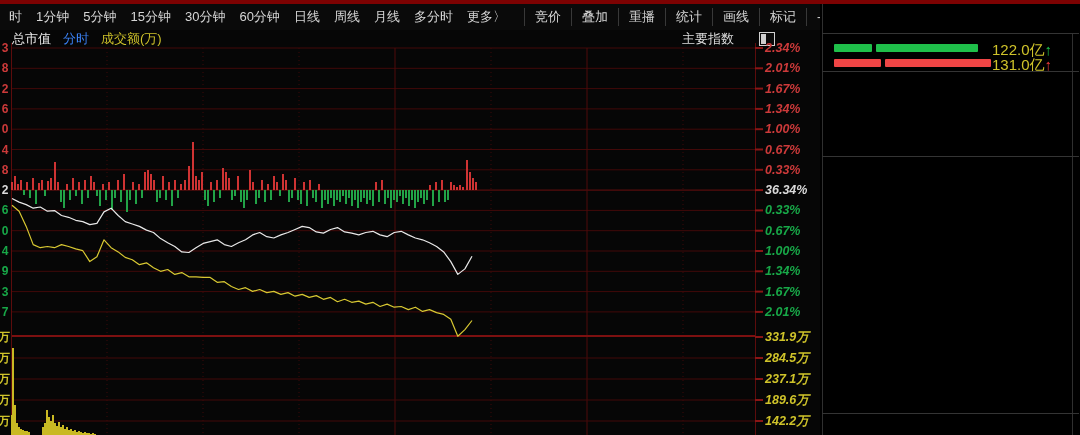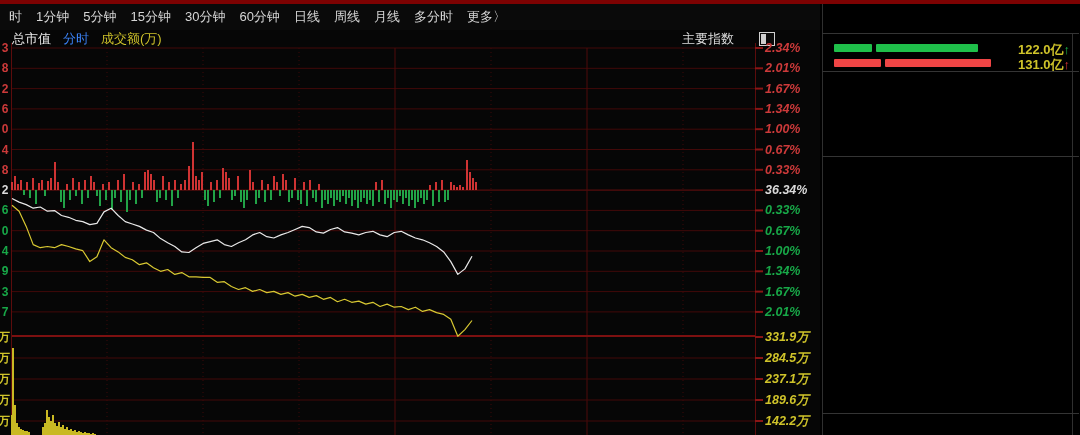--- a/index.html
+++ b/index.html
@@ -30,21 +30,21 @@
   .left-axis .vfrag{position:absolute;left:0;width:10px;overflow:hidden;display:flex;justify-content:flex-end;font-size:12px;font-weight:700;line-height:14px;color:#cfc32a;white-space:nowrap;}
   .pct-labels{position:absolute;left:765px;top:33px;width:54px;height:402px;font-style:italic;}
   .pct-labels .plab{position:absolute;left:0;font-size:12.5px;font-weight:700;line-height:14px;white-space:nowrap;}
   .cpos{color:#cc3a3a;} .czero{color:#dadada;} .cneg{color:#18a848;} .cvol{color:#cfc32a;}
   
   .panel{position:absolute;left:820px;top:4px;width:260px;height:431px;background:#000;}
   .vline{position:absolute;width:1px;background:#2f2f2f;}
   .hsep{position:absolute;left:822px;width:257px;height:1px;background:#343434;}
   .bar{position:absolute;height:8px;border-radius:1px;}
   .bar.g{background:#1fbf4a;} .bar.r{background:#ef4545;}
-  .barval{position:absolute;right:10px;font-size:13px;font-weight:700;color:#cfc32a;white-space:nowrap;}
+  .barval{position:absolute;right:28px;font-size:15px;font-weight:400;color:#cfc32a;white-space:nowrap;}
   .barval .arr-g{color:#1fbf4a;} .barval .arr-r{color:#ef3b3b;}
 </style>
 </head>
 <body>
 
 <div id="app">
   <div class="topstrip"></div>
 
   <div class="toolbar">
     <div class="periods" id="periods">
@@ -52,20 +52,30 @@
         <span class="titem">1分钟</span>
         <span class="titem">5分钟</span>
         <span class="titem">15分钟</span>
         <span class="titem">30分钟</span>
         <span class="titem">60分钟</span>
         <span class="titem">日线</span>
         <span class="titem">周线</span>
         <span class="titem">月线</span>
         <span class="titem">多分时</span>
         <span class="titem">更多〉</span>
+      </div>
+    <div class="actions" id="actions">
+        <span class="aitem">竞价</span>
+        <span class="aitem">叠加</span>
+        <span class="aitem">重播</span>
+        <span class="aitem">统计</span>
+        <span class="aitem">画线</span>
+        <span class="aitem">标记</span>
+        <span class="aitem">-自选</span>
+        <span class="aitem">返回</span>
       </div>
   </div>
 
   <div class="tabs" id="tabs">
       <span class="tab sel">总市值</span>
       <span class="tab dim">分时</span>
       <span class="tab yel">成交额(万)</span>
     </div>
 
   <div class="mainidx">

